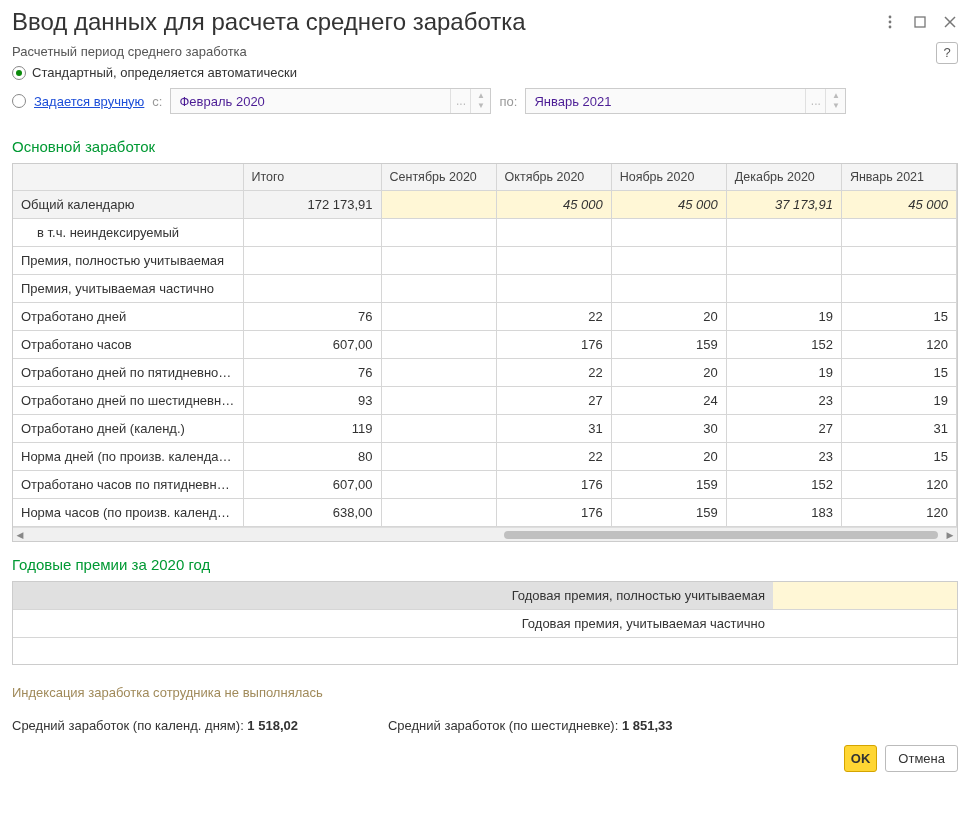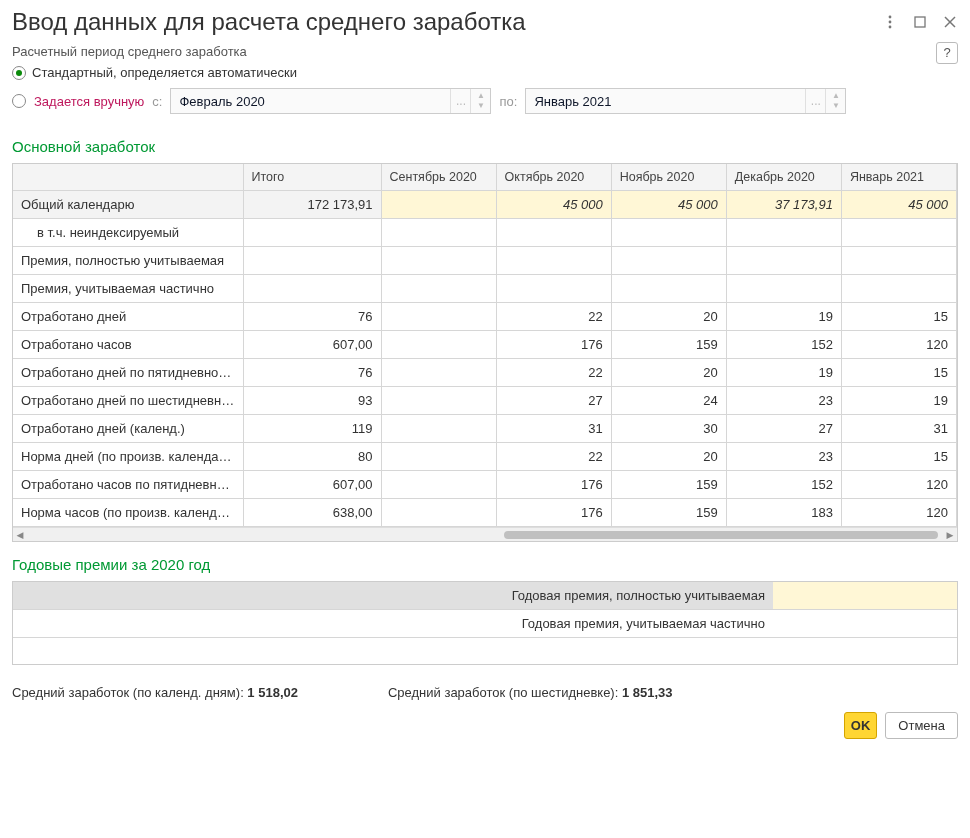--- a/index.html
+++ b/index.html
@@ -85,37 +85,37 @@
       cursor: pointer;
       flex-shrink: 0;
     }
     .radio.checked::after {
       content: '';
       width: 6px;
       height: 6px;
       background: #0a8a0a;
       border-radius: 50%;
     }
-    .radio-disabled-label { color: #be185d; }
+    .radio-disabled-label { color: #1d4ed8; text-decoration: underline; }
     .manual-row {
       display: flex;
       align-items: center;
       gap: 8px;
     }
     .date-group {
       display: flex;
       align-items: stretch;
       height: 26px;
     }
     .date-input {
       width: 280px;
       border: 1px solid #ccc;
       border-right: none;
       padding: 0 8px;
-      color: #0f172a;
+      color: #4c1d95;
       background: #fafafa;
       font-size: 13px;
     }
     .date-suffix {
       display: flex;
       border: 1px solid #ccc;
       border-left: none;
     }
     .date-suffix-part {
       width: 20px;
@@ -478,20 +478,21 @@
       <div class="annual-label">Годовая премия, полностью учитываемая</div>
       <div class="annual-value"></div>
     </div>
     <div class="annual-row">
       <div class="annual-label">Годовая премия, учитываемая частично</div>
       <div class="annual-value"></div>
     </div>
     <div class="annual-row annual-blank"></div>
   </div>
 
+  <div class="indexation-note">Индексация заработка сотрудника не выполнялась</div>
 
   <div class="avg-row">
     <div class="avg-item">
       <span>Средний заработок (по календ. дням): </span><b>1 518,02</b>
     </div>
     <div class="avg-item">
       <span>Средний заработок (по шестидневке): </span><b>1 851,33</b>
     </div>
   </div>
 

